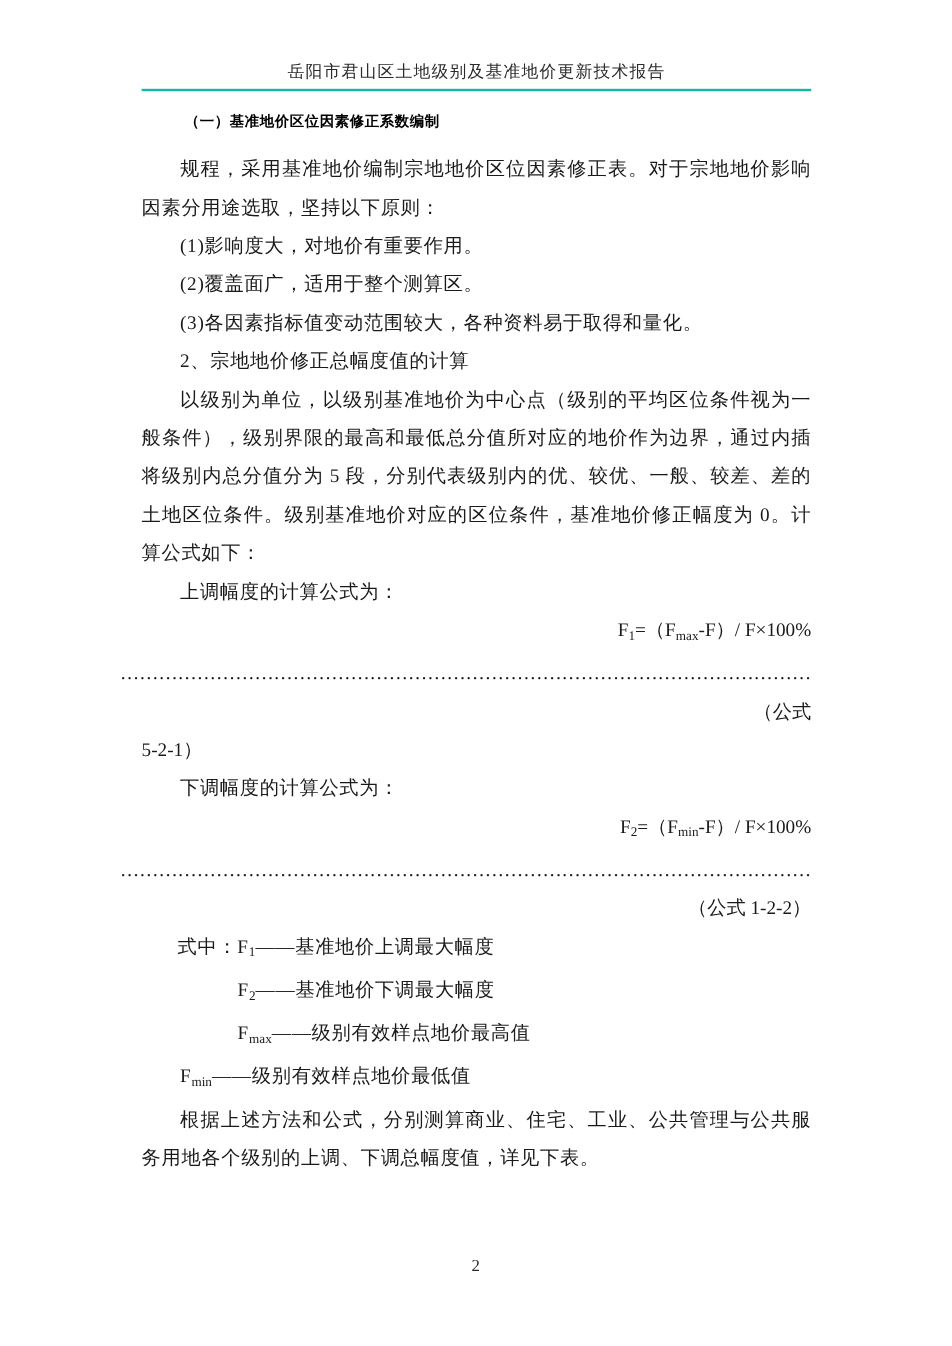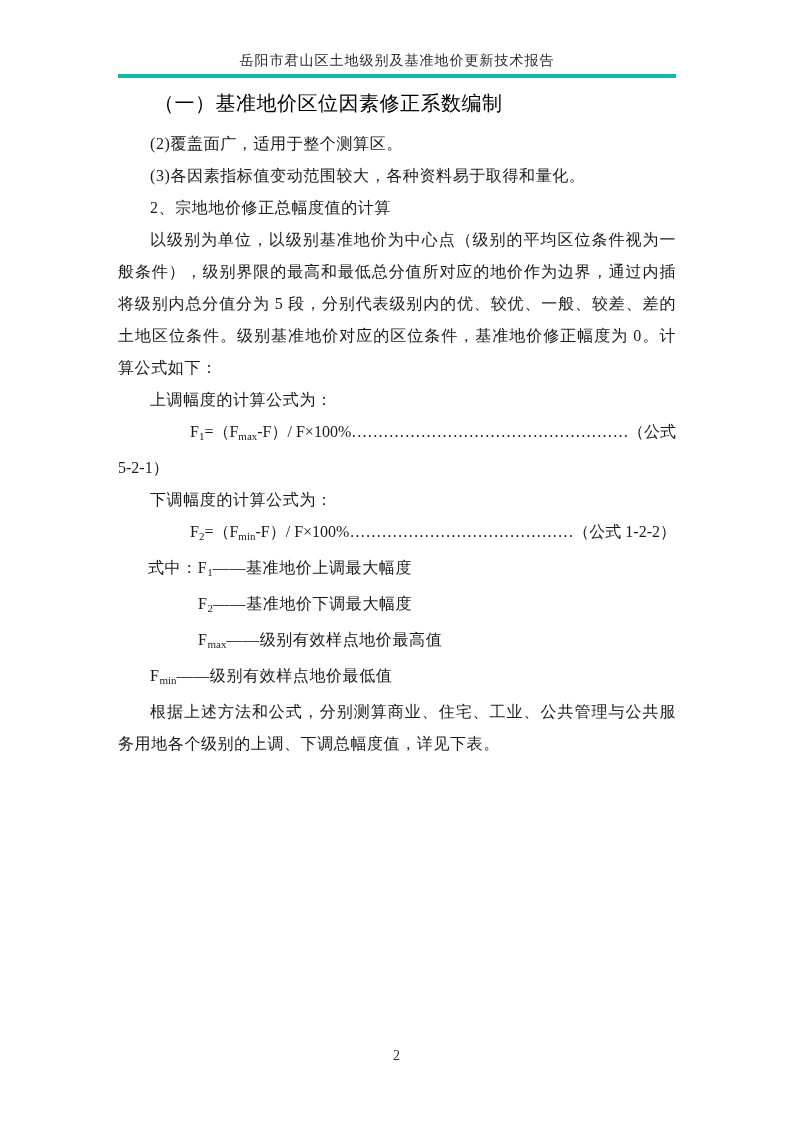--- a/index.html
+++ b/index.html
@@ -12,21 +12,21 @@
     width: 793px;
     height: 1122px;
     background: #ffffff;
     overflow: hidden;
     box-sizing: border-box;
     padding: 52px 117px 0 118px;
     font-family: "Liberation Serif", "DejaVu Serif", serif;
     color: #1a1a1a;
   }
   .running-header {
-    border-bottom: 4px solid #14b8a6;
+    border-bottom: 2px solid #14b8a6;
     padding-bottom: 4px;
   }
   .running-header .header-text {
     text-align: center;
     font-size: 14px;
     line-height: 18px;
     color: #2b2b2b;
     letter-spacing: 1px;
   }
   h1.doc-h1 {
@@ -35,22 +35,22 @@
     font-weight: bold;
     font-size: 20px;
     line-height: 28px;
     color: #000000;
     letter-spacing: 1px;
   }
   h2.doc-h2 {
     margin: 13px 0 0 0;
     padding-left: 36px;
     font-family: "Liberation Sans", "DejaVu Sans", sans-serif;
-    font-weight: normal;
-    font-size: 20px;
+    font-weight: bold;
+    font-size: 12px;
     line-height: 24px;
     color: #000000;
     letter-spacing: 0.5px;
   }
   .body-text {
     margin-top: 13px;
     font-size: 16px;
     line-height: 32px;
   }
   .body-text p {
@@ -64,23 +64,24 @@
   .num-title {
     padding-left: 32px;
     letter-spacing: 0.6px;
   }
   .list-line {
     padding-left: 32px;
     letter-spacing: 0.6px;
   }
   .formula-line {
     display: flex;
-    align-items: flex-start;
+    align-items: flex-end;
     padding-left: 72px;
     white-space: nowrap;
+    flex-direction: column;
   }
   .formula-dots {
     flex: 1;
     overflow: hidden;
     white-space: nowrap;
   }
   .formula-cont {
     padding-left: 0;
   }
   .where-line {
@@ -118,21 +119,23 @@
   <div class="running-header">
     <div class="header-text">岳阳市君山区土地级别及基准地价更新技术报告</div>
   </div>
 
 
   <h2 class="doc-h2">（一）基准地价区位因素修正系数编制</h2>
 
   <div class="body-text">
 
 
+    <p class="para">规程，采用基准地价编制宗地地价区位因素修正表。对于宗地地价影响因素分用途选取，坚持以下原则：</p>
 
+    <p class="list-line">(1)影响度大，对地价有重要作用。</p>
 
     <p class="list-line">(2)覆盖面广，适用于整个测算区。</p>
 
     <p class="list-line">(3)各因素指标值变动范围较大，各种资料易于取得和量化。</p>
 
 
     <p class="num-title">2、宗地地价修正总幅度值的计算</p>
 
     <p class="para">以级别为单位，以级别基准地价为中心点（级别的平均区位条件视为一般条件），级别界限的最高和最低总分值所对应的地价作为边界，通过内插将级别内总分值分为 5 段，分别代表级别内的优、较优、一般、较差、差的土地区位条件。级别基准地价对应的区位条件，基准地价修正幅度为 0。计算公式如下：</p>
 

